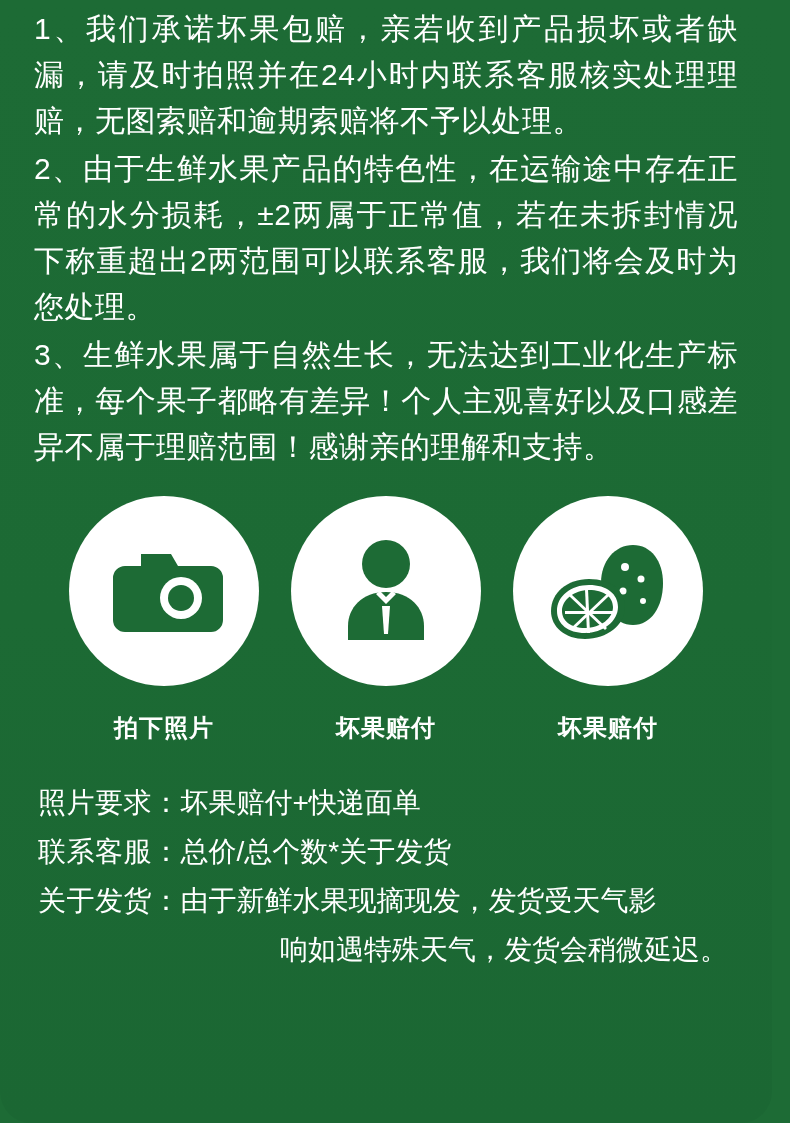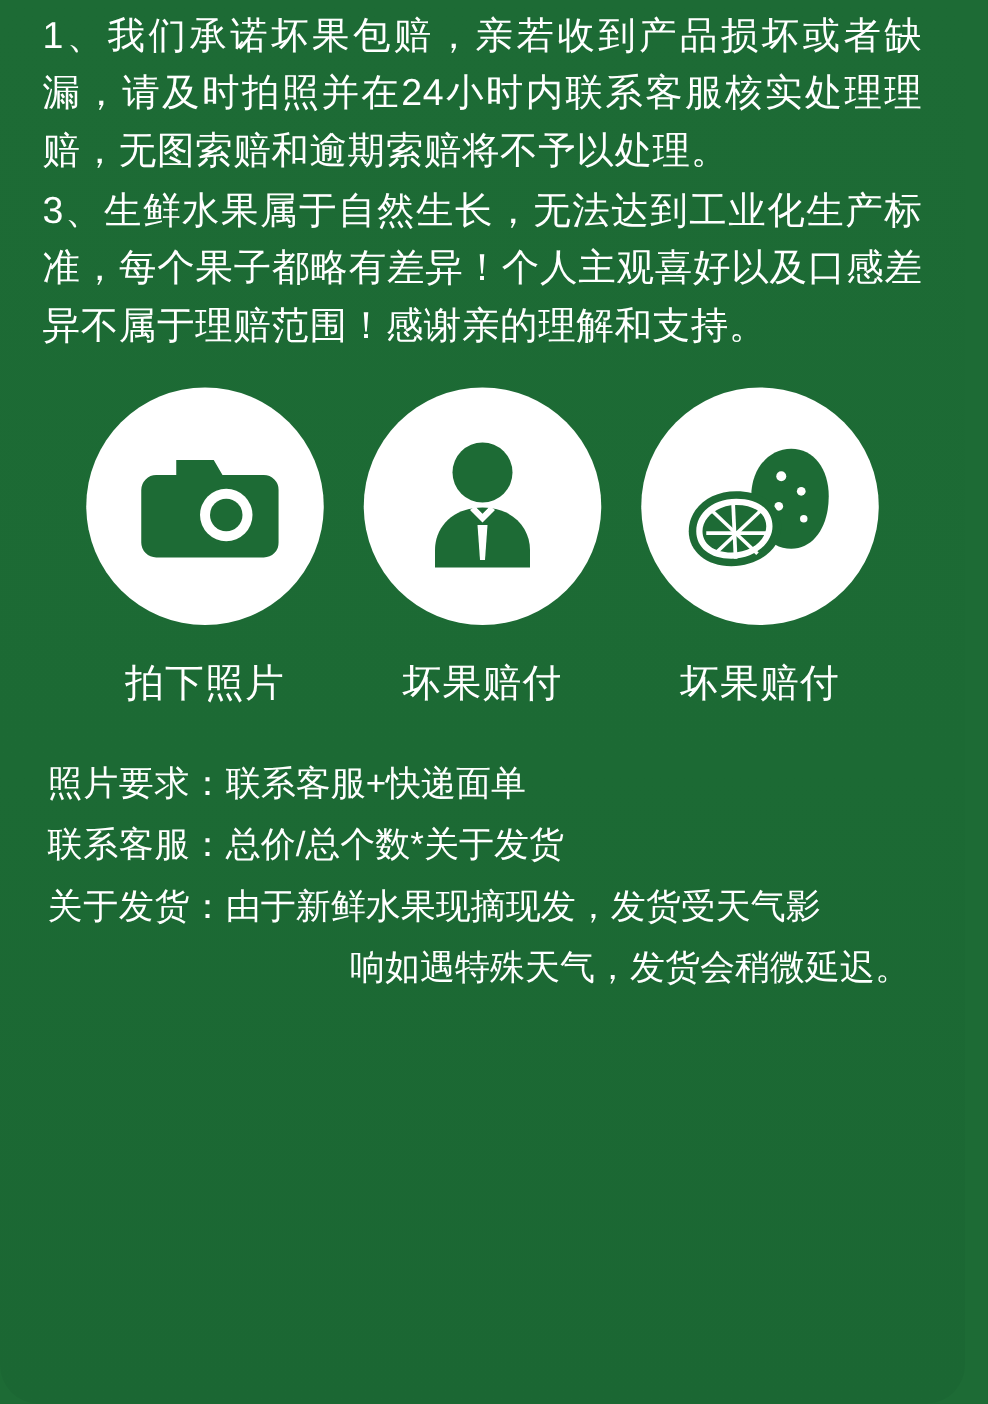--- a/index.html
+++ b/index.html
@@ -51,22 +51,22 @@
     width: 190px;
     height: 190px;
     border-radius: 50%;
     background: #ffffff;
     display: flex;
     align-items: center;
     justify-content: center;
   }
   .icon-label {
     margin-top: 26px;
-    font-size: 31px;
-    font-weight: normal;
+    font-size: 24px;
+    font-weight: bold;
     letter-spacing: 1px;
   }
   .notes {
     padding: 36px 10px 0 4px;
   }
   .note {
     font-size: 28px;
     line-height: 45px;
     font-weight: 500;
     margin: 0 0 4px 0;
@@ -81,20 +81,21 @@
   }
   svg { display: block; }
 </style>
 </head>
 <body>
 
 <div class="page">
 
   <div class="terms">
     <p class="term">1、我们承诺坏果包赔，亲若收到产品损坏或者缺漏，请及时拍照并在24小时内联系客服核实处理理赔，无图索赔和逾期索赔将不予以处理。</p>
+    <p class="term">2、由于生鲜水果产品的特色性，在运输途中存在正常的水分损耗，±2两属于正常值，若在未拆封情况下称重超出2两范围可以联系客服，我们将会及时为您处理。</p>
     <p class="term">3、生鲜水果属于自然生长，无法达到工业化生产标准，每个果子都略有差异！个人主观喜好以及口感差异不属于理赔范围！感谢亲的理解和支持。</p>
   </div>
 
   <div class="icons-row">
 
     <div class="icon-block">
       <div class="circle">
         <span>
           <svg width="118" height="86" viewBox="0 0 118 86">
             <path fill="#1d6b35" d="M36 6 h30 l7 12 h33 a12 12 0 0 1 12 12 v42 a12 12 0 0 1 -12 12 h-86 a12 12 0 0 1 -12 -12 v-42 a12 12 0 0 1 12 -12 h16 z"></path>
@@ -137,19 +138,19 @@
             <path fill="#ffffff" d="M62 55 l-36 34 l2 2 l36 -34 z"></path>
           </svg>
         </span>
       </div>
       <div class="icon-label">坏果赔付</div>
     </div>
 
   </div>
 
   <div class="notes">
-    <p class="note"><span class="label">照片要求：</span><span>联系客服+快递面单</span></p>
+    <p class="note"><span class="label">照片要求：</span><span>坏果赔付+快递面单</span></p>
     <p class="note"><span class="label">联系客服：</span><span>总价/总个数*关于发货</span></p>
     <p class="note"><span class="label">关于发货：</span><span>由于新鲜水果现摘现发，发货受天气影</span></p>
     <p class="note note-indent">响如遇特殊天气，发货会稍微延迟。</p>
   </div>
 
 </div>
 
 </body></html>

